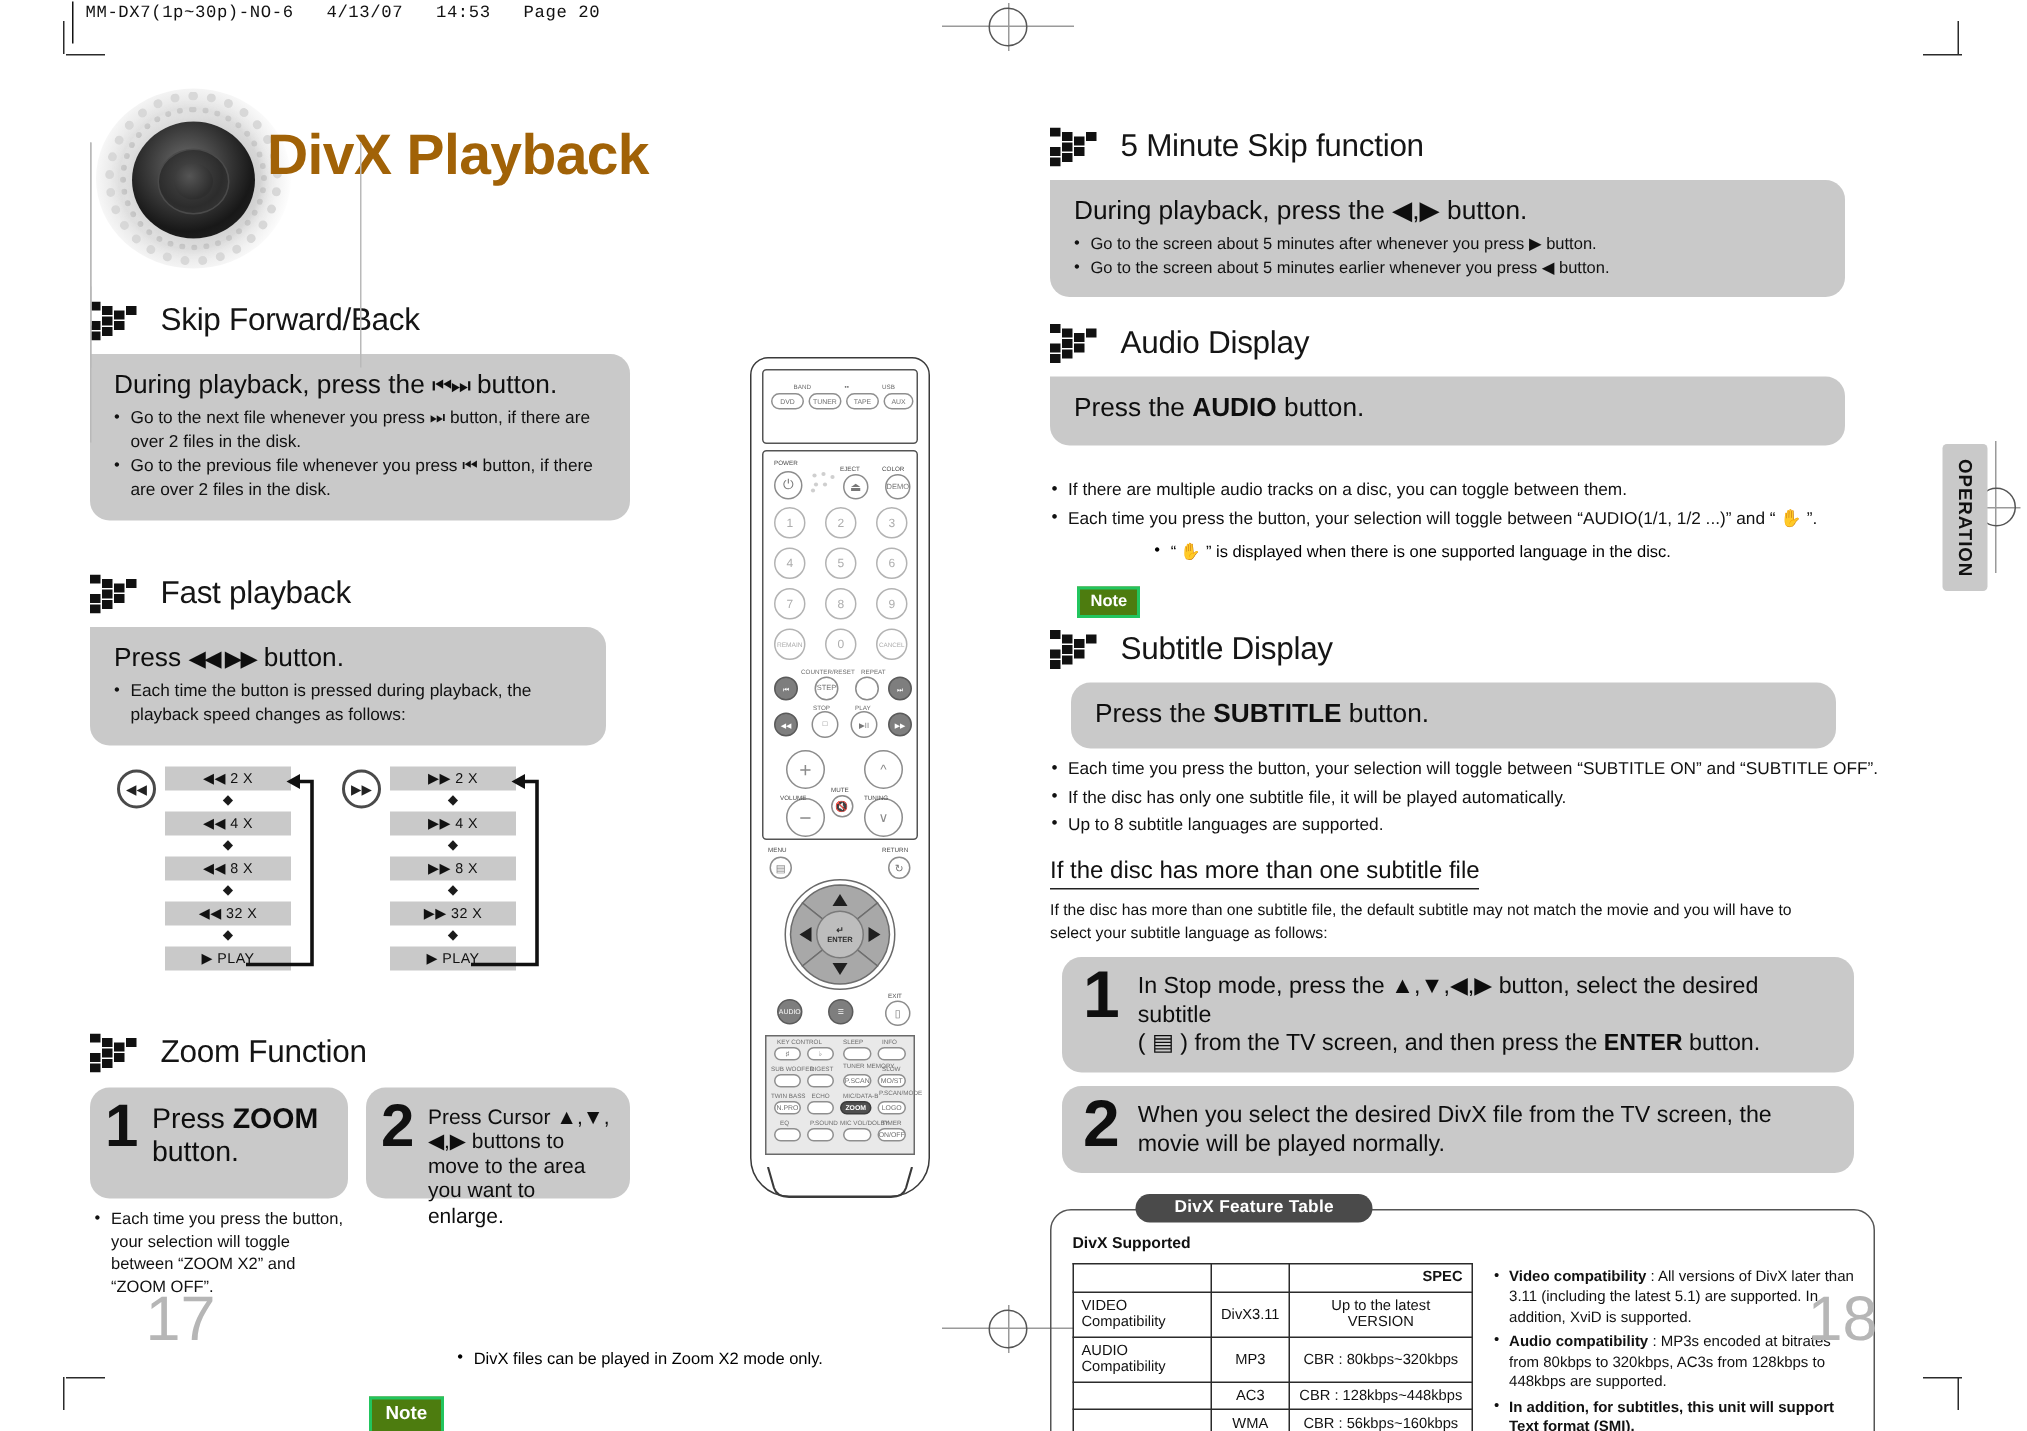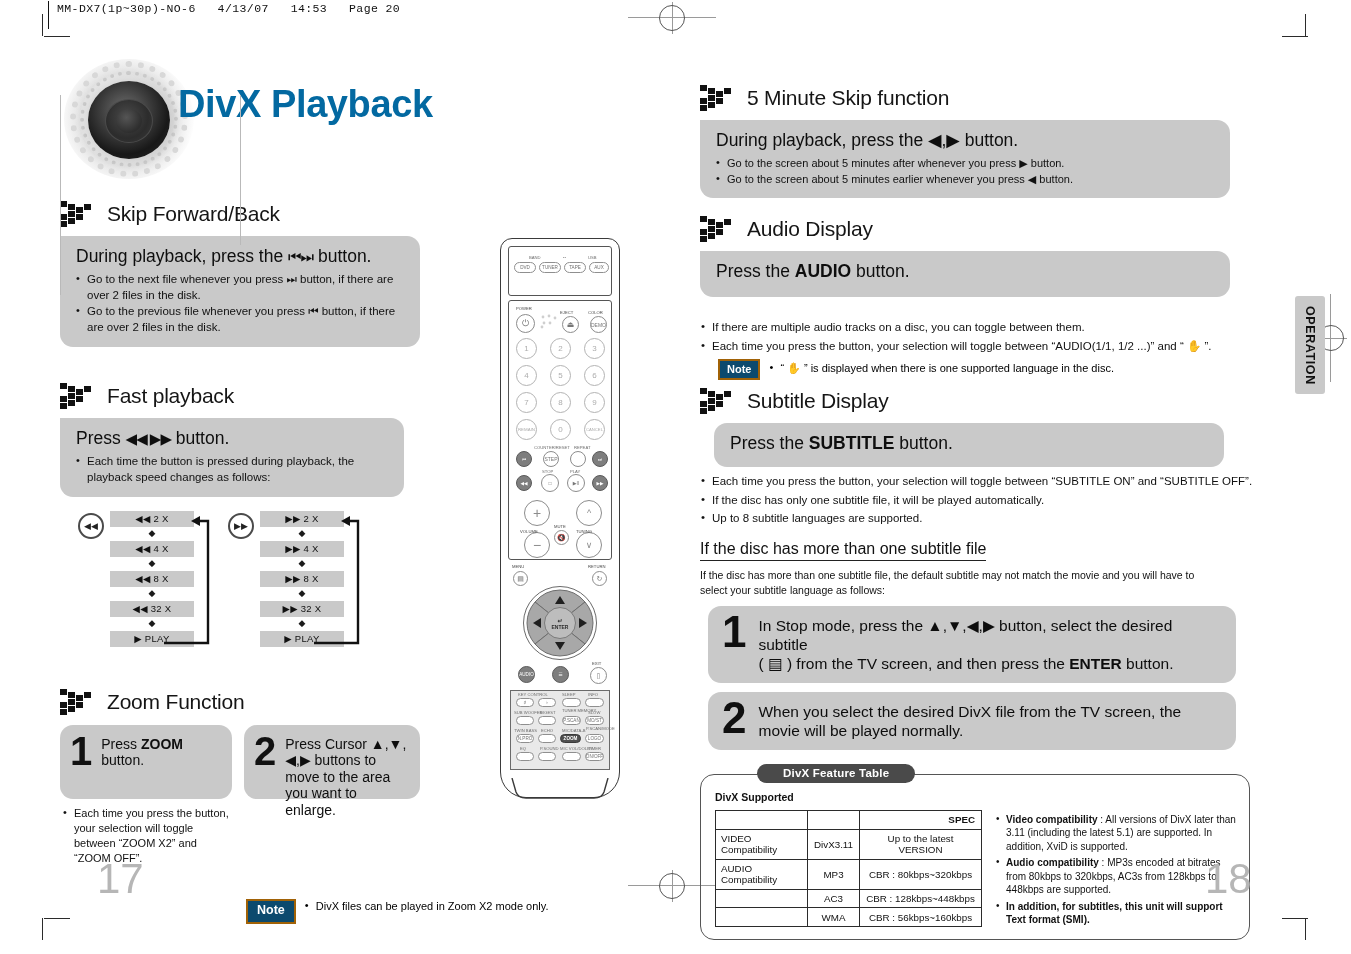--- a/index.html
+++ b/index.html
@@ -54,21 +54,21 @@
     position:absolute; left:41px; top:40px; width:48px; height:44px; border-radius:50%;
     background:radial-gradient(circle at 45% 40%, #4a4a4a 0%, #2c2c2c 60%, #3a3a3a 100%);
     border:1px solid #4a4a4a;
   }
   .spk-dome{
     position:absolute; left:52px; top:50px; width:26px; height:24px; border-radius:50%;
     background:radial-gradient(circle at 40% 35%, #555 0%, #2e2e2e 70%);
   }
   .page-title {
     position:absolute; left:118px; top:28px;
-    font-size:38px; font-weight:bold; color:#0369a1; letter-spacing:-0.4px;
+    font-size:38px; font-weight:bold; color:#a16207; letter-spacing:-0.4px;
   }
 
   
   .section { margin-top:14px; }
   .sec-head { display:flex; align-items:center; gap:9px; margin-bottom:9px; }
   .sec-title { font-size:21px; color:#151515; letter-spacing:-0.2px; }
   .checker { width:38px; height:26px; flex:0 0 auto; }
 
   
   .callout {
@@ -115,34 +115,34 @@
   .lad-arrow { font-size:9px; color:#1a1a1a; line-height:1; margin:2.5px 0; }
   .loop { position:absolute; pointer-events:none; }
 
   
   .steps { display:flex; gap:12px; margin-top:10px; }
   .step {
     background:#c9c9c9; border-radius:13px; padding:8px 12px 10px 10px;
     display:flex; align-items:flex-start; gap:9px;
   }
   .step-num { font-size:40px; font-weight:bold; line-height:.92; color:#111; }
-  .step-txt { font-size:14px; line-height:1.18; color:#0e0e0e; padding-top:3px; }
+  .step-txt { font-size:19px; line-height:1.18; color:#0e0e0e; padding-top:3px; }
   .step-txt b { font-weight:bold; }
 
   .under-note { margin-top:7px; padding-left:2px; }
   .under-note li { font-size:11px; line-height:1.36; }
 
   
   .vline { position:absolute; width:1px; background:#b9b9b9; }
 
   
   .note-row { display:flex; align-items:flex-start; gap:9px; }
   .note-badge {
-    background:#0c4a6e; color:#fff; font-size:12.5px; font-weight:bold;
-    padding:3px 9px 4px; border:2px solid #a16207; flex:0 0 auto; line-height:1.1;
+    background:#4d7c0f; color:#fff; font-size:12.5px; font-weight:bold;
+    padding:3px 9px 4px; border:2px solid #22c55e; flex:0 0 auto; line-height:1.1;margin-top:32px;
   }
   .note-badge.sm { font-size:11px; padding:2px 7px 3px; }
   .note-text li { list-style:none; font-size:11px; line-height:1.42; padding-left:11px; position:relative; }
   .note-text li::before { content:"\2022"; position:absolute; left:0; top:-1px; }
 
   
   .bigstep {
     background:#c9c9c9; border-radius:13px; margin-top:9px;
     display:flex; align-items:flex-start; gap:12px; padding:7px 14px 9px 14px;
   }

